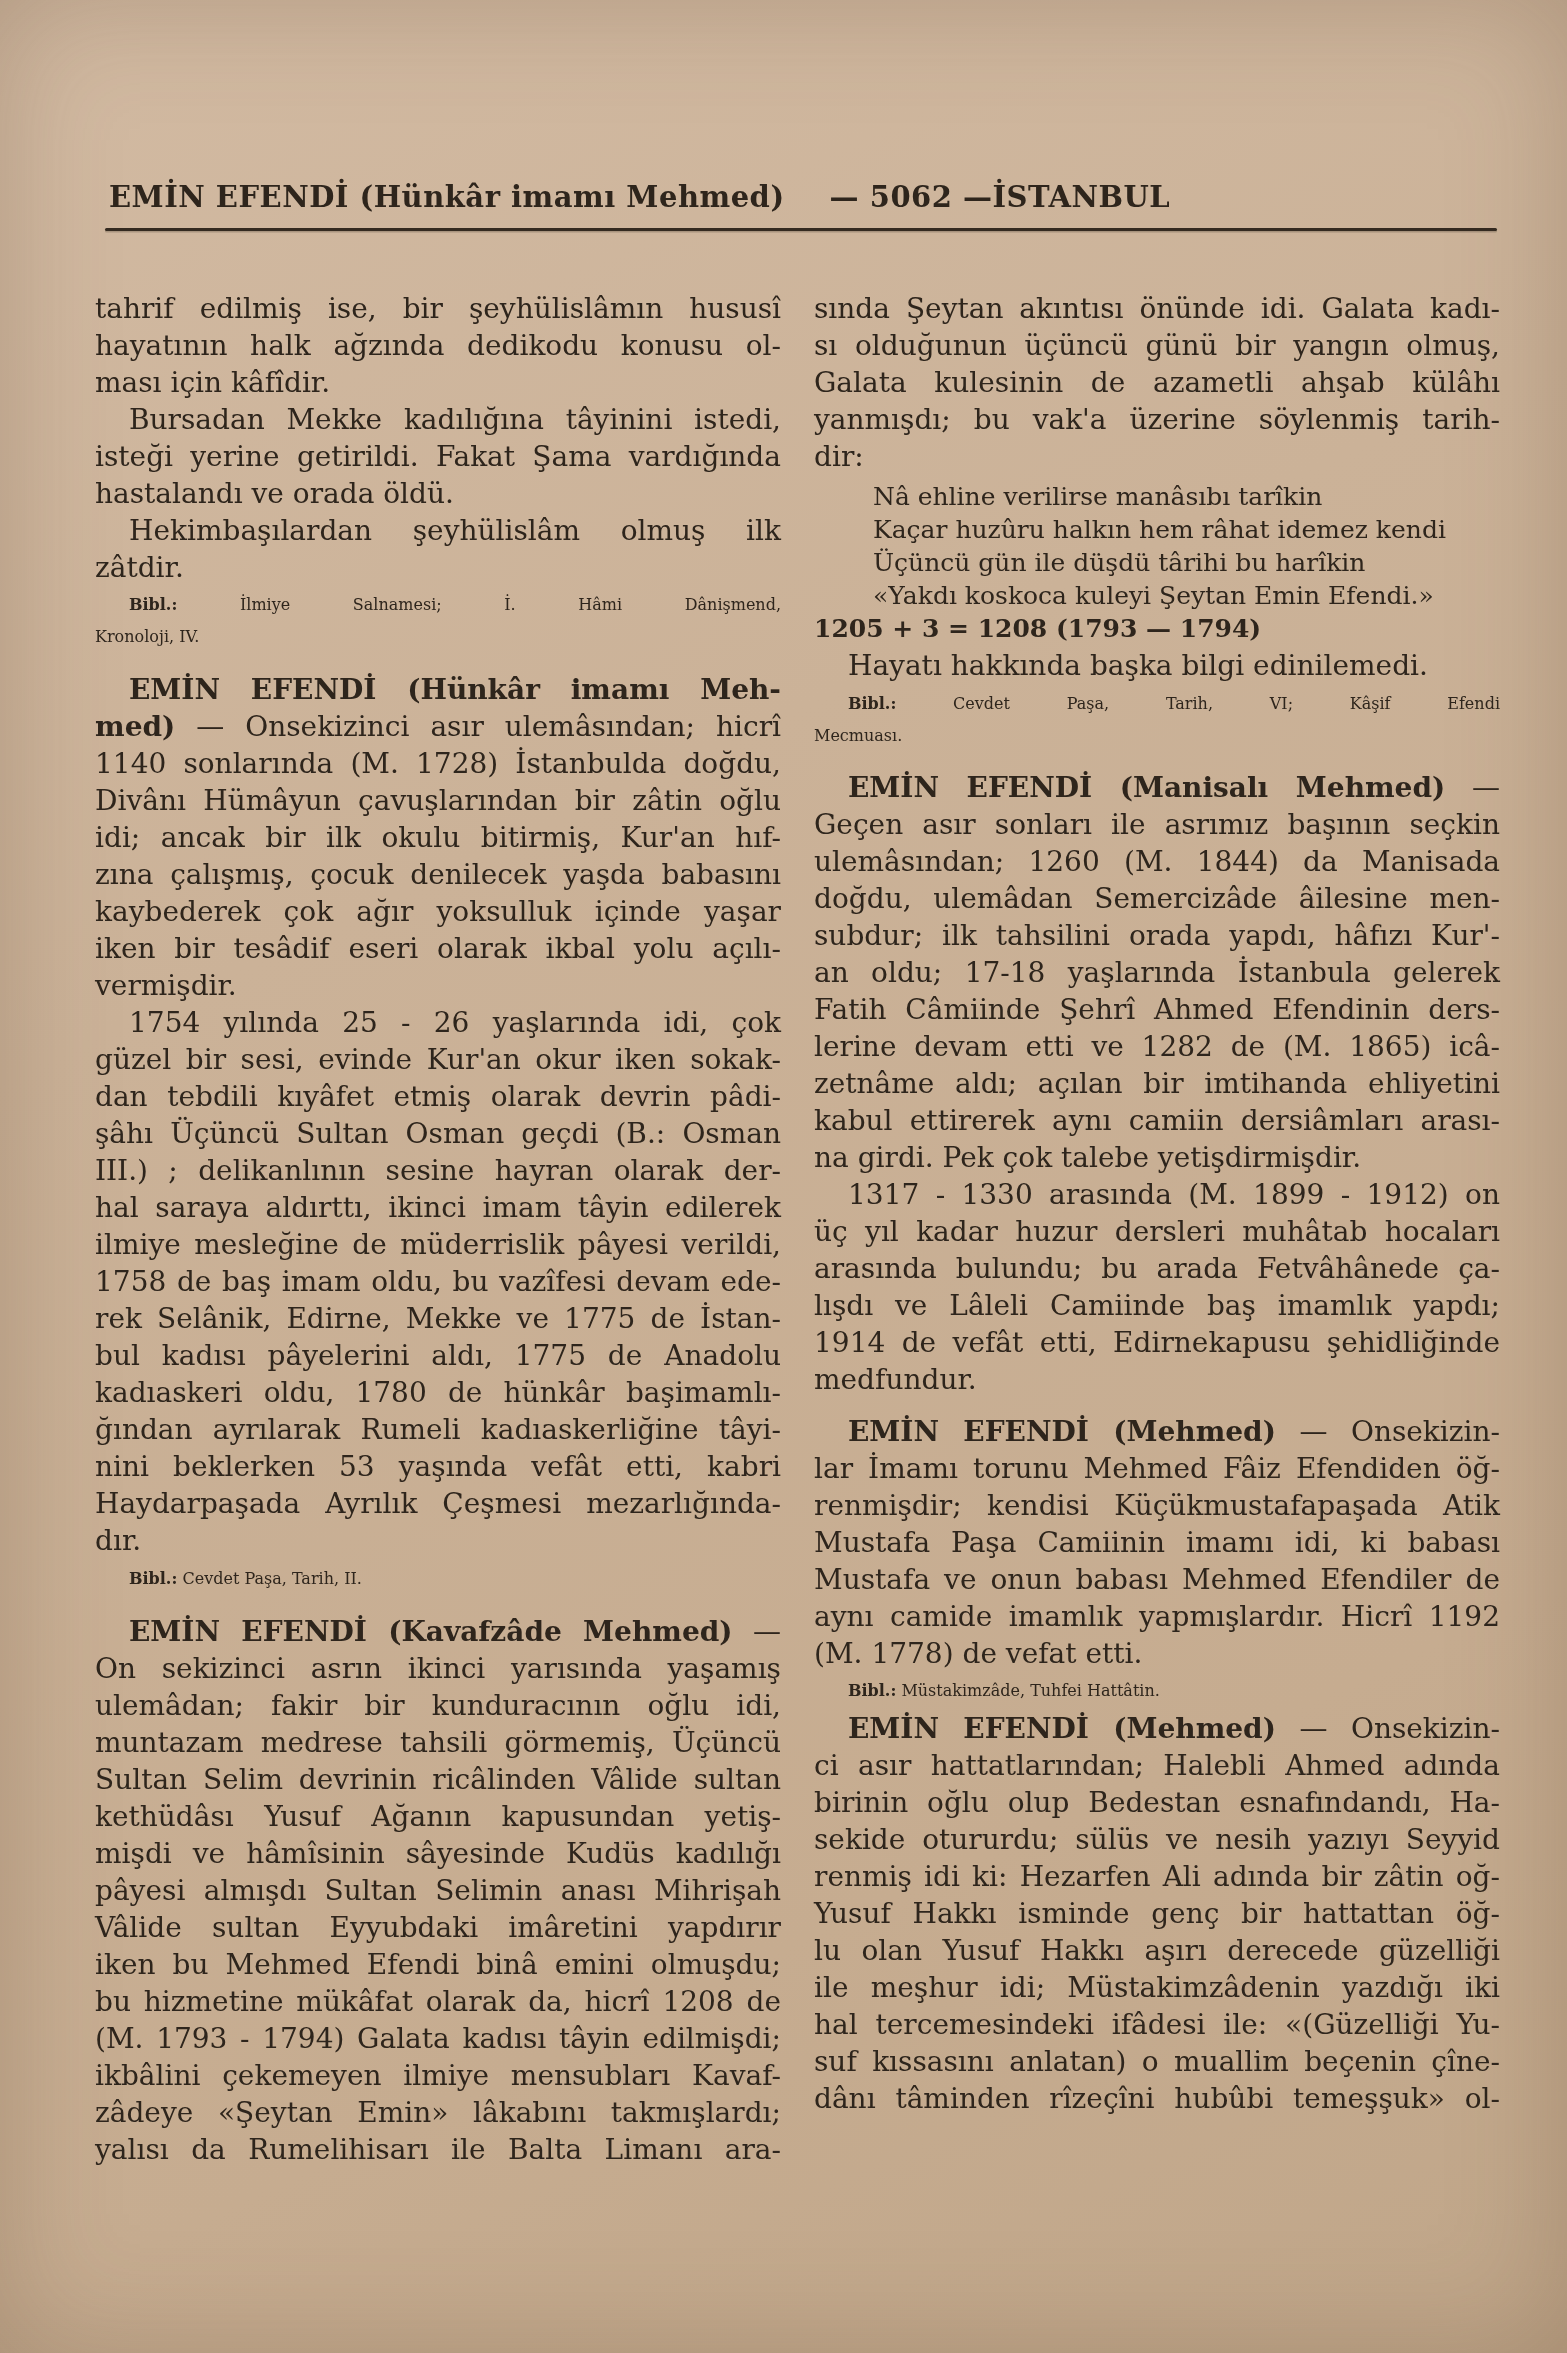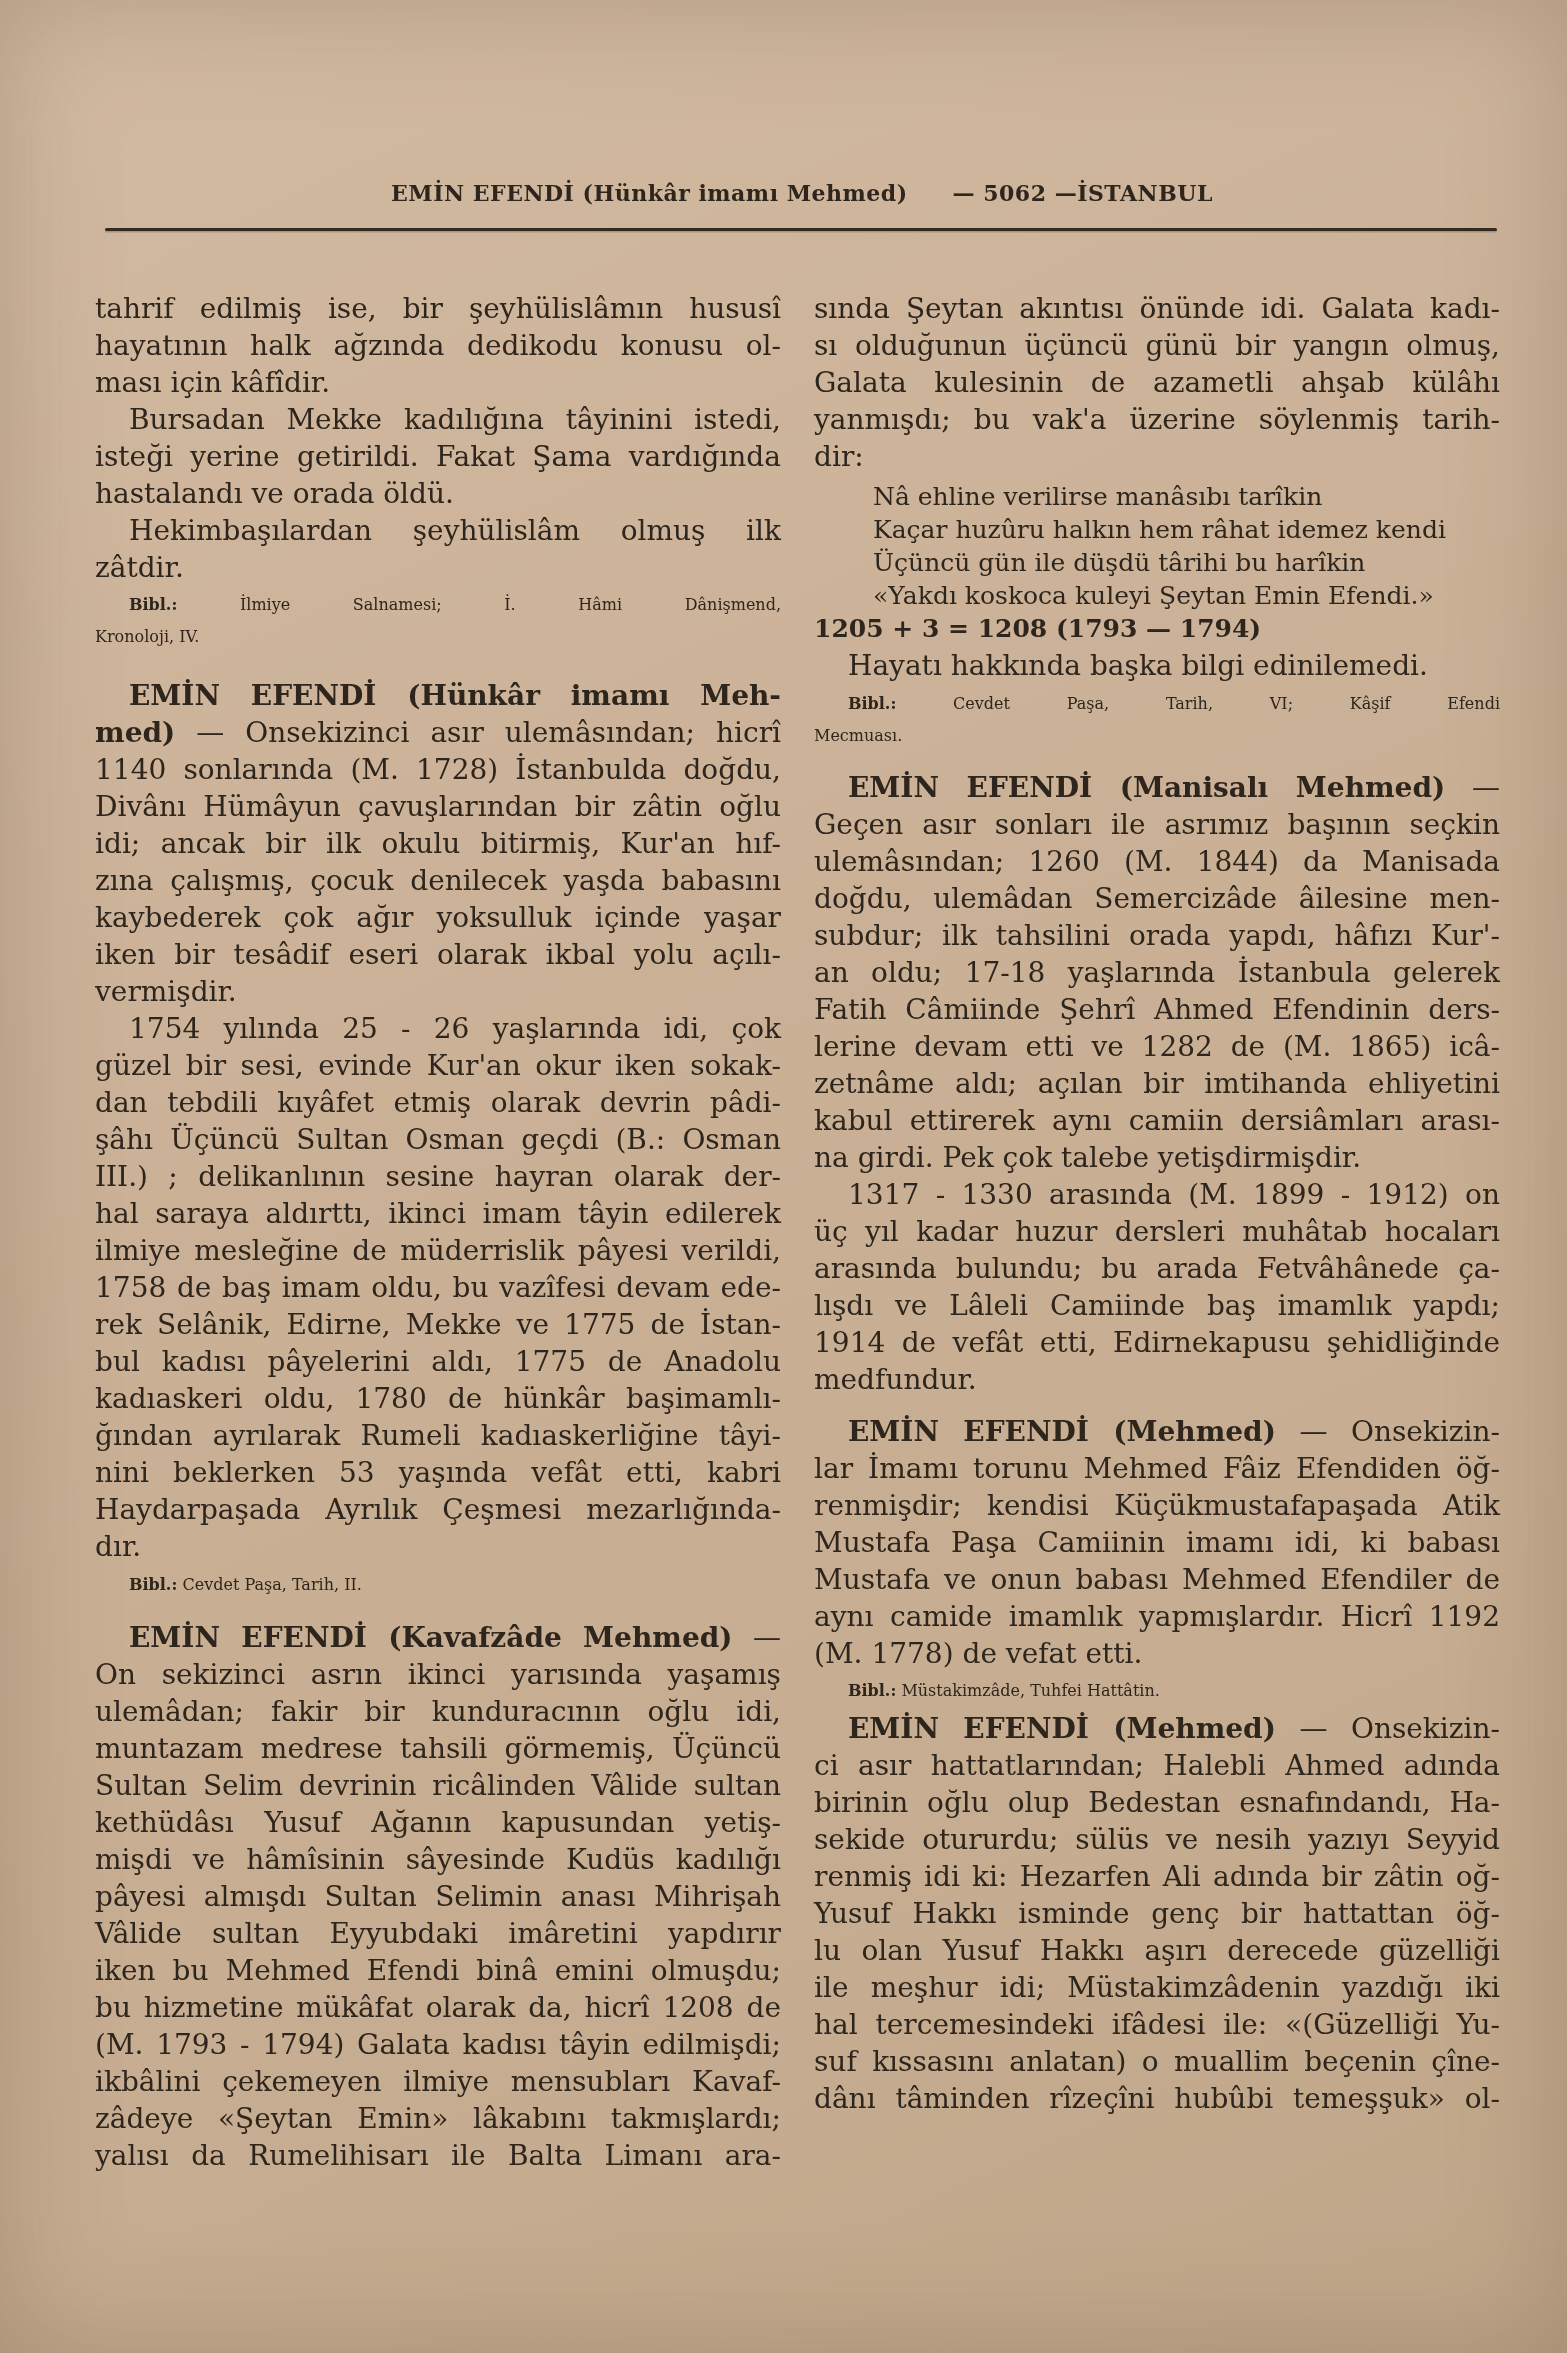--- a/index.html
+++ b/index.html
@@ -10,22 +10,22 @@
   }
   #page{
     position:absolute;inset:0;
     background:linear-gradient(155deg,#d2baa2 0%,#cbb298 35%,#c6ac90 75%,#c0a689 100%);
     box-shadow:inset 0 0 117px rgba(92,70,48,0.28);
     color:#2e251c;
   }
   
   #header{
     position:absolute;left:109px;right:72px;top:180px;height:37px;
-    display:flex;align-items:baseline;justify-content:center;
-    font-weight:bold;font-size:22px;letter-spacing:0.5px;white-space:nowrap;
+    display:flex;align-items:baseline;justify-content:flex-start;
+    font-weight:bold;font-size:29px;letter-spacing:0.5px;white-space:nowrap;
   }
   #header .left-group{display:flex;align-items:baseline;}
   #header .pageno{margin-left:45px;font-weight:bold;}
   #rule{
     position:absolute;left:105px;right:70px;top:228px;height:3.2px;
     background:#342a20;border-radius:1.6px;
     box-shadow:0 1.6px 0 rgba(52,42,32,0.25);
   }
   
   .col{
@@ -75,21 +75,21 @@
         <div class="line">hastalandı ve orada öldü.</div>
       </div>
       <div class="block para indent">
         <div class="line j">Hekimbaşılardan şeyhülislâm olmuş ilk</div>
         <div class="line">zâtdir.</div>
       </div>
       <div class="block bibl indent" style="margin-top: 3.2px;">
         <div class="line j"><b>Bibl.:</b> İlmiye Salnamesi; İ. Hâmi Dânişmend,</div>
         <div class="line">Kronoloji, IV.</div>
       </div>
-      <div class="block para indent" style="margin-top: 24px;">
+      <div class="block para indent" style="margin-top: 18px;">
         <div class="line j"><b>EMİN EFENDİ (Hünkâr imamı Meh-</b></div>
         <div class="line j"><b>med)</b> — Onsekizinci asır ulemâsından; hicrî</div>
         <div class="line j">1140 sonlarında (M. 1728) İstanbulda doğdu,</div>
         <div class="line j">Divânı Hümâyun çavuşlarından bir zâtin oğlu</div>
         <div class="line j">idi; ancak bir ilk okulu bitirmiş, Kur'an hıf-</div>
         <div class="line j">zına çalışmış, çocuk denilecek yaşda babasını</div>
         <div class="line j">kaybederek çok ağır yoksulluk içinde yaşar</div>
         <div class="line j">iken bir tesâdif eseri olarak ikbal yolu açılı-</div>
         <div class="line">vermişdir.</div>
       </div>

